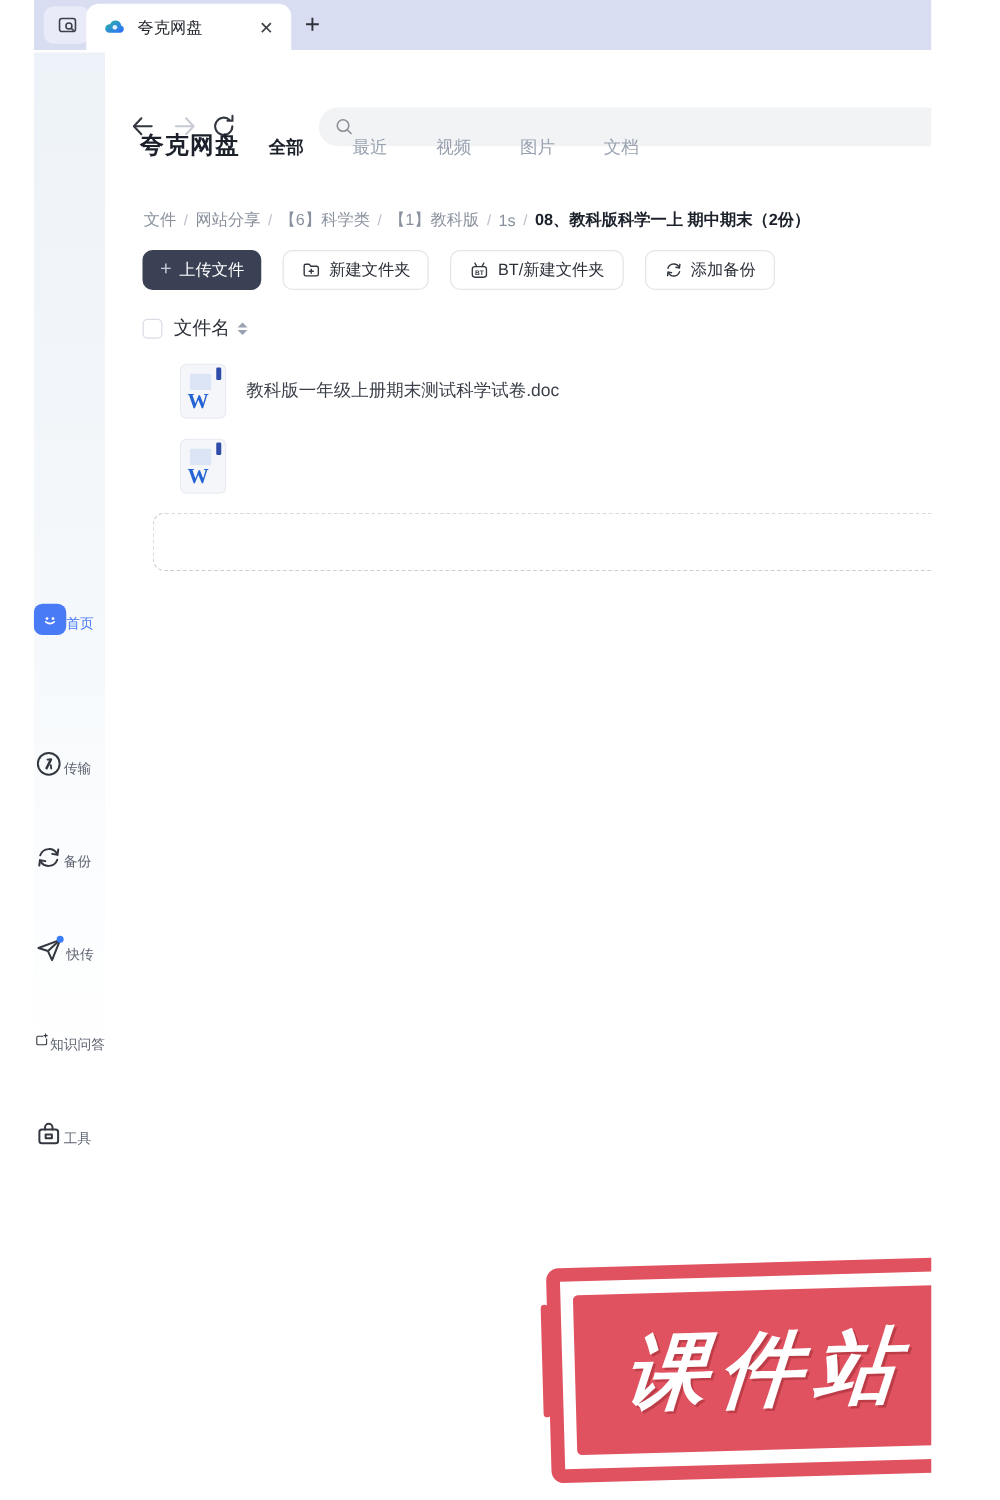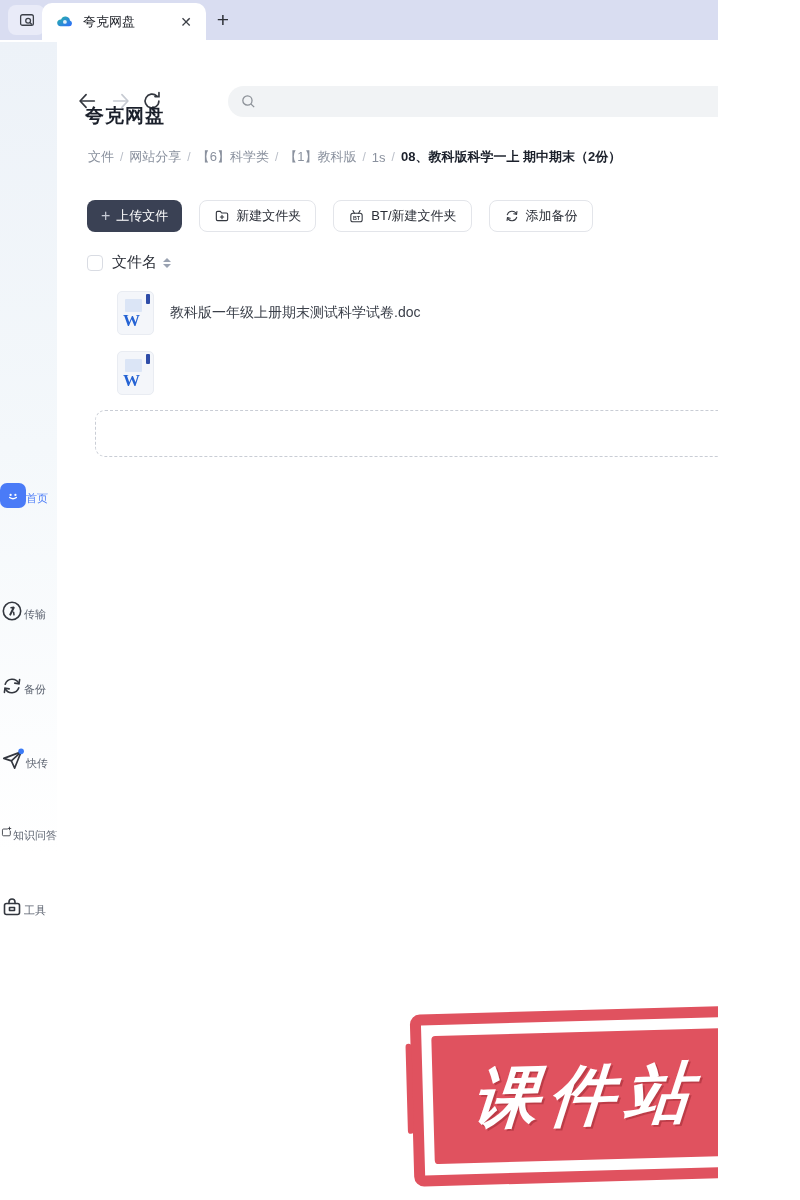--- a/index.html
+++ b/index.html
@@ -1,18 +1,18 @@
 <!DOCTYPE html>
 <html><head>
 <meta charset="utf-8">
 <style>
   * { margin:0; padding:0; box-sizing:border-box; }
   html,body { width:800px; height:1200px; }
   body { font-family:"Liberation Sans","DejaVu Sans",sans-serif; background:#fff; }
-  #root { position:relative; width:718px; height:1200px; overflow:hidden; background:#fff; }
+  #root { position:relative; width:718px; height:1200px; overflow:hidden; background:#fff;margin-left:27px; }
 
   
   .chrome { position:absolute; left:0; top:0; width:800px; height:40px; background:#d9ddf1; }
   .tabsearch-btn { position:absolute; left:8px; top:5px; width:37px; height:30px; background:#e9ebf8; border-radius:8px; display:flex; align-items:center; justify-content:center; cursor:pointer; }
   .tab { position:absolute; left:42px; top:3px; width:164px; height:37px; background:#ffffff; border-radius:10px 10px 0 0; display:flex; align-items:center; padding:0 10px 0 13px; }
   .tab-title { font-size:13px; color:#23262d; margin-left:9px; flex:1; white-space:nowrap; overflow:hidden; }
   .tab-close { font-size:14px; color:#3c3f46; padding:2px 4px; cursor:pointer; line-height:1; }
   .newtab-btn { position:absolute; left:210px; top:7px; width:26px; height:26px; display:flex; align-items:center; justify-content:center; font-size:21px; font-weight:300; color:#2e3138; cursor:pointer; }
 
   
@@ -26,21 +26,21 @@
   .side-label { font-size:11px; color:#5c6370; margin-top:6px; white-space:nowrap; }
   .side-item.active .side-label { color:#4a7bf7; }
   .home-badge { width:26px; height:25px; background:#4a7bf7; border-radius:7px; display:flex; align-items:center; justify-content:center; }
 
   
   .page-title { position:absolute; left:85px; top:103px; font-size:19px; font-weight:bold; color:#1b202b; letter-spacing:1px; }
   .filter-tabs { position:absolute; left:188px; top:109px; display:flex; gap:39px; }
   .ftab { font-size:14px; color:#9aa2b1; cursor:pointer; white-space:nowrap; }
   .ftab.active { color:#1b202b; font-weight:bold; }
 
-  .breadcrumb { position:absolute; left:88px; top:148px; display:flex; align-items:center; gap:6px; font-size:13px; white-space:nowrap; }
+  .breadcrumb { position:absolute; left:88px; top:167px; display:flex; align-items:center; gap:6px; font-size:13px; white-space:nowrap; }
   .crumb { color:#8a919e; cursor:pointer; }
   .crumb-sep { color:#b8bdc7; font-size:12px; }
   .crumb-current { color:#1b202b; font-weight:bold; }
 
   .actions { position:absolute; left:87px; top:200px; display:flex; gap:17px; }
   .btn { height:32px; display:flex; align-items:center; gap:6px; border-radius:8px; padding:0 14px; font-size:13px; cursor:pointer; white-space:nowrap; }
   .btn-dark { background:#3a4154; color:#ffffff; }
   .btn-light { background:#ffffff; color:#2a2e37; border:1px solid #e3e5ea; }
 
   .list-header { position:absolute; left:87px; top:253px; display:flex; align-items:center; }
@@ -169,20 +169,27 @@
       <svg width="24" height="24" viewBox="0 0 24 24" fill="none" stroke="#33373f" stroke-width="1.6" stroke-linecap="round" stroke-linejoin="round">
         <rect x="4.5" y="8.5" width="15" height="11" rx="2"></rect>
         <path d="M9 8.5 V7 a3 3 0 0 1 6 0 v1.5"></path>
         <path d="M9.5 12.5 h5 v3 h-5 z"></path>
       </svg>
       <span class="side-label">工具</span>
     </div>
   </div>
 
   <div class="page-title">夸克网盘</div>
+  <div class="filter-tabs">
+    <span class="ftab active">全部</span>
+    <span class="ftab">最近</span>
+    <span class="ftab">视频</span>
+    <span class="ftab">图片</span>
+    <span class="ftab">文档</span>
+  </div>
 
   <div class="breadcrumb">
     <span class="crumb">文件</span>
     <span class="crumb-sep">/</span>
     <span class="crumb">网站分享</span>
     <span class="crumb-sep">/</span>
     <span class="crumb">【6】科学类</span>
     <span class="crumb-sep">/</span>
     <span class="crumb">【1】教科版</span>
     <span class="crumb-sep">/</span>

